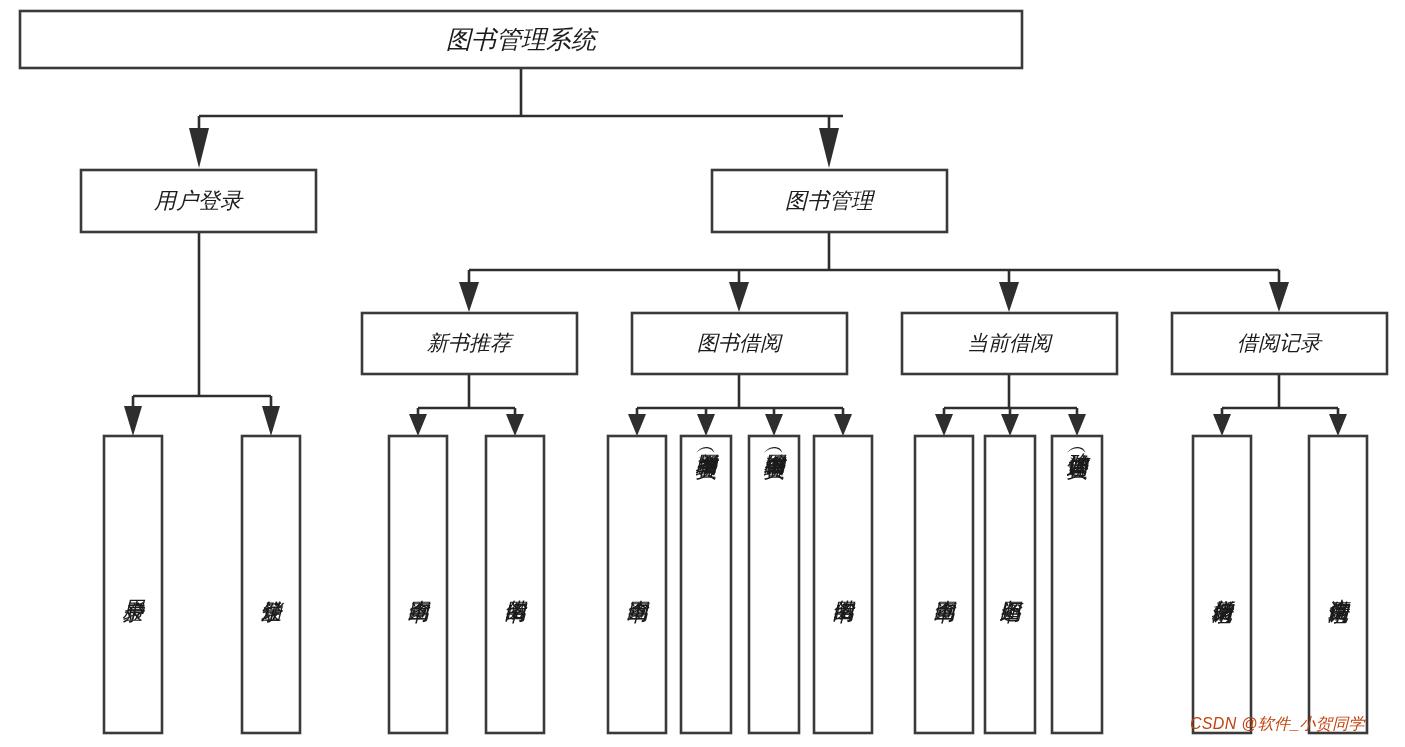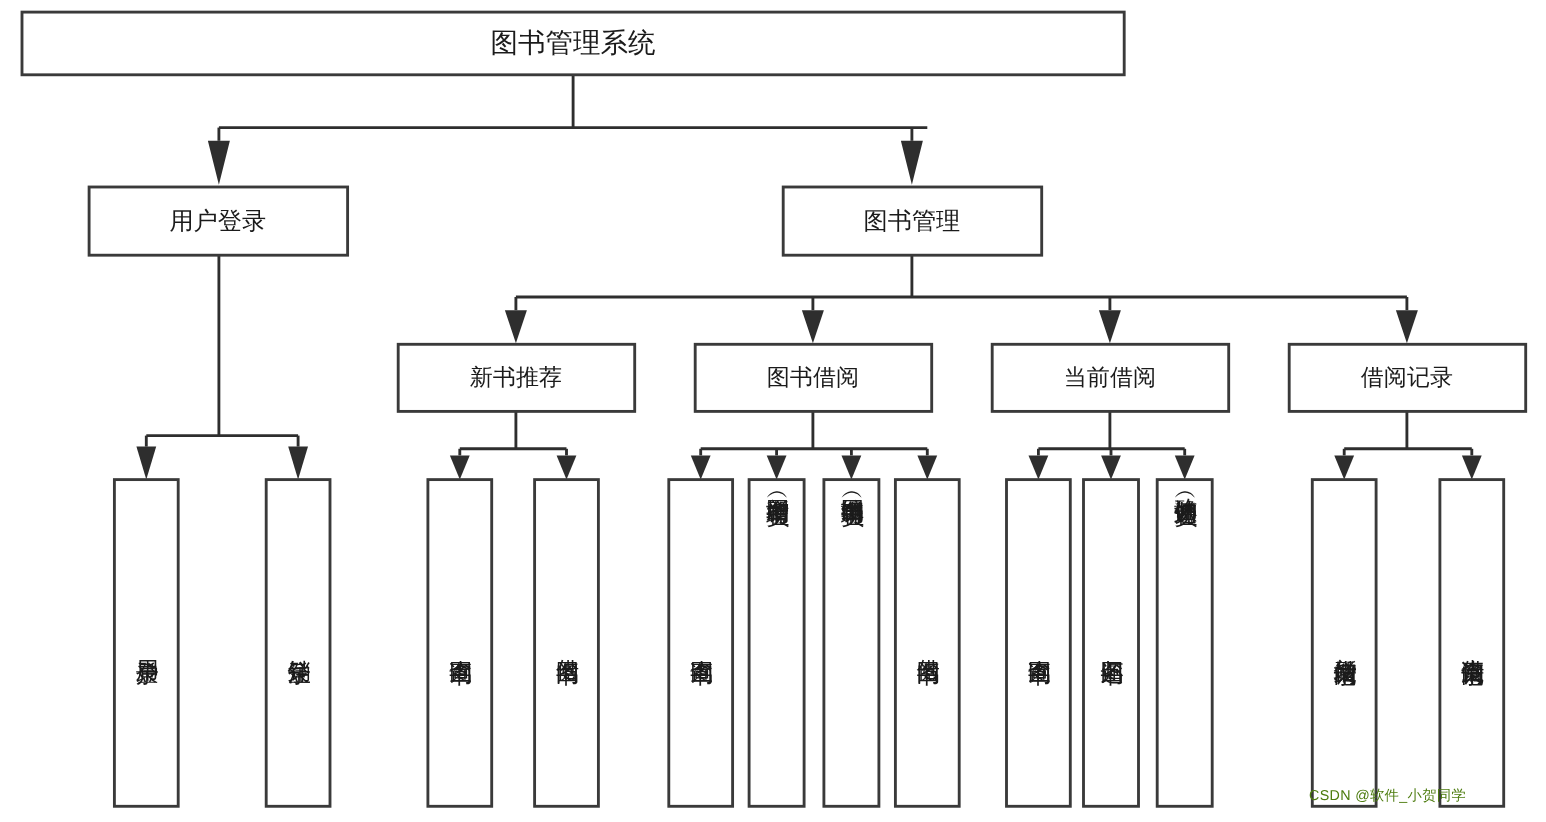--- a/index.html
+++ b/index.html
@@ -2,21 +2,21 @@
 <html><head>
 <meta charset="utf-8">
 <title>图书管理系统 结构图</title>
 <style>
   html,body{margin:0;padding:0;background:#ffffff;}
   body{
     width:1405px;height:747px;
     font-family:"Liberation Sans","DejaVu Sans",sans-serif;
     overflow:hidden;position:relative;
   }
-  #diagram-root{position:relative;width:1405px;height:747px;}
+  #diagram-root{position:relative;width:1405px;height:747px;font-style:italic;}
   svg.diagram{position:absolute;left:0;top:0;width:1405px;height:747px;}
   .node-box{
     fill:#ffffff;stroke:#3a3a3a;stroke-width:2.6;
   }
   .conn{stroke:#2e2e2e;stroke-width:2.6;fill:none;stroke-linecap:butt;}
   .arrow-head{fill:#2e2e2e;stroke:none;}
   .node-label{
     fill:#1b1b1b;
     font-family:"Liberation Sans","DejaVu Sans",sans-serif;
     text-anchor:middle;
@@ -39,22 +39,22 @@
     font-size:21px;
     line-height:1.05;
     color:#1b1b1b;
     letter-spacing:1px;
     white-space:nowrap;
     text-align:center;
   }
   #watermark{
     position:absolute;
     left:1190px;top:714px;
-    font-size:13px;
-    color:#4d7c0f;
+    font-size:16px;
+    color:#c2410c;
     font-family:"Liberation Sans","DejaVu Sans",sans-serif;
     white-space:nowrap;
     letter-spacing:0.3px;
   }
 </style>
 </head>
 <body>
 
 <div id="diagram-root">
 

